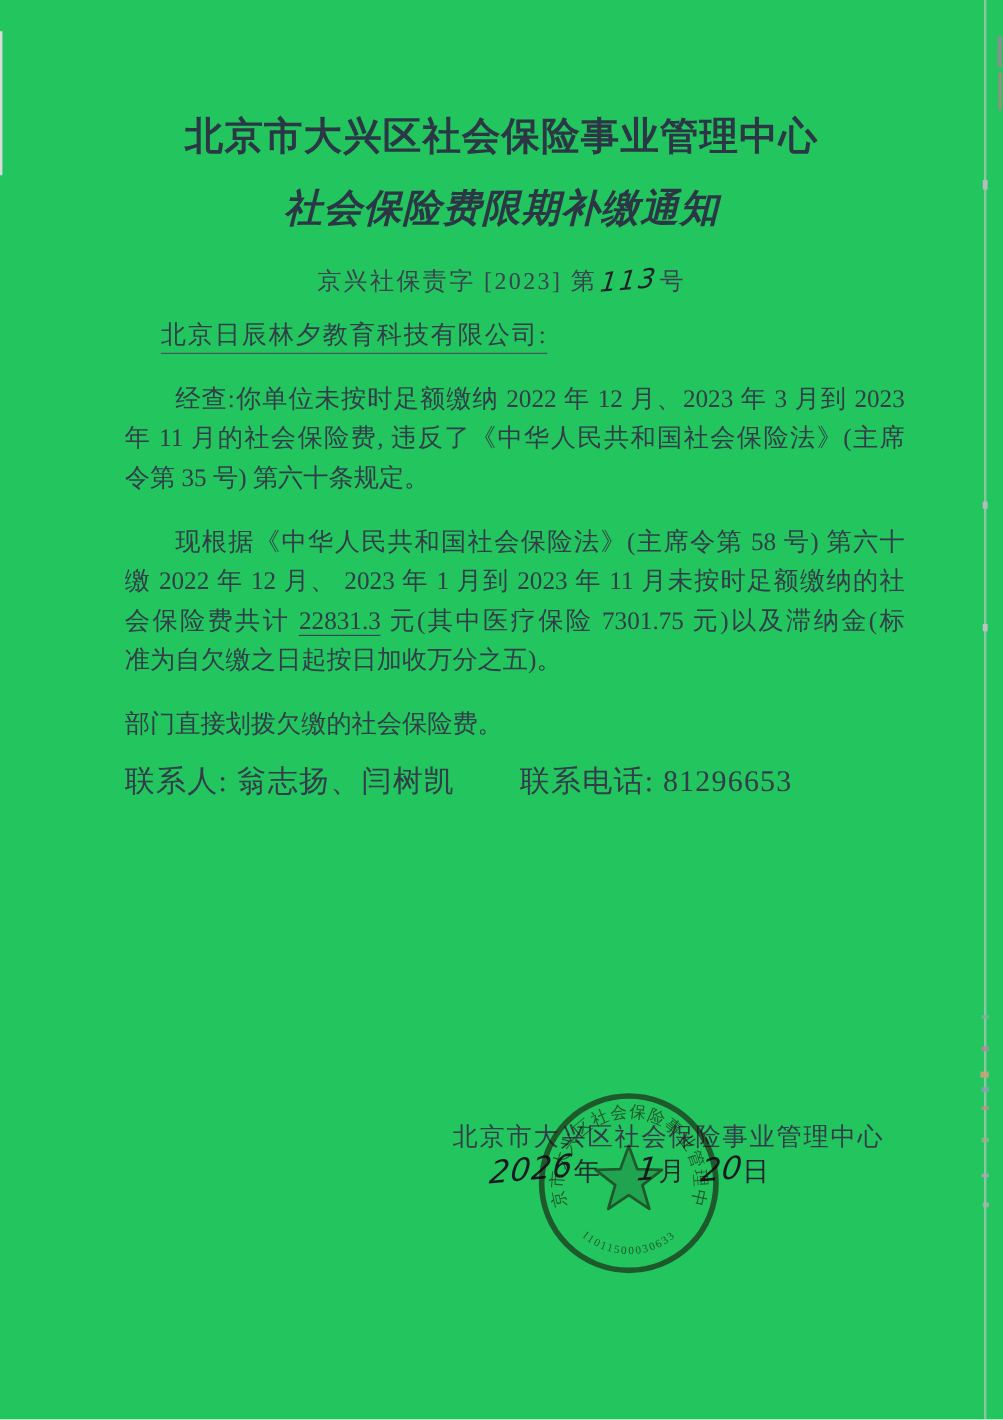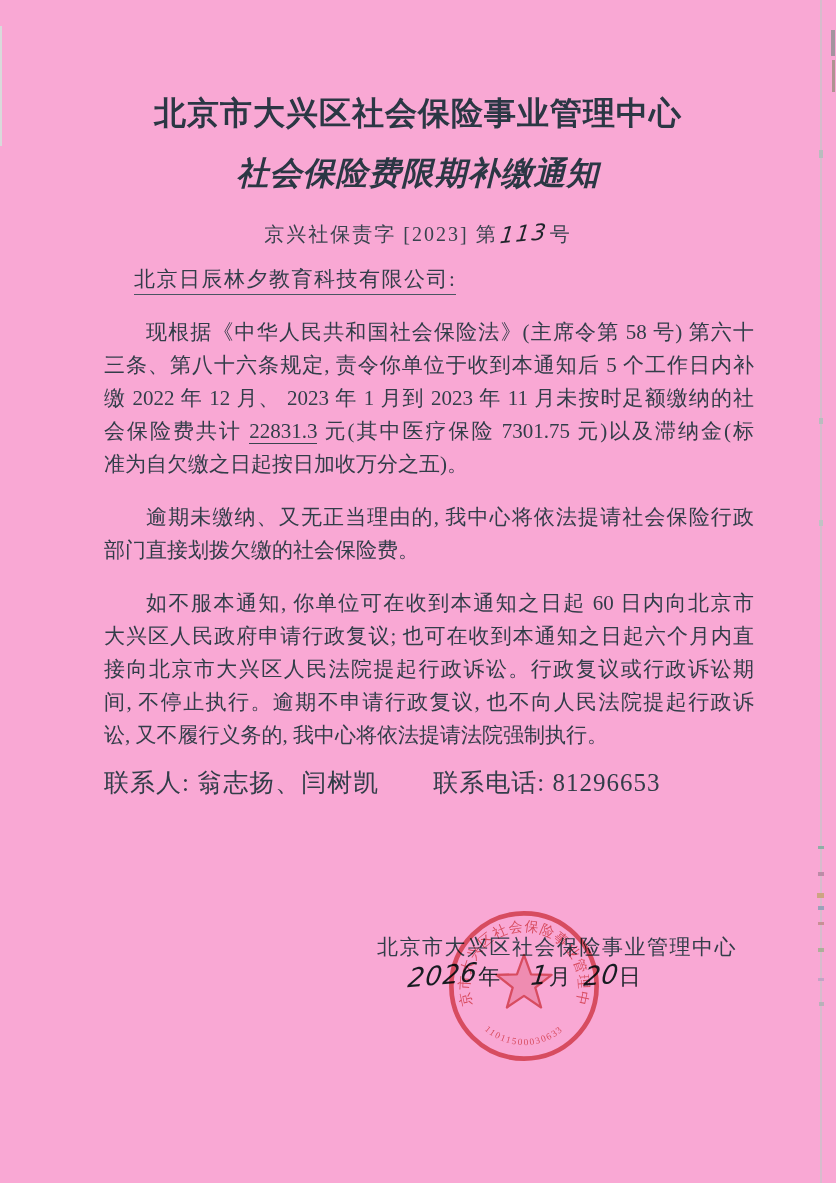--- a/index.html
+++ b/index.html
@@ -1,16 +1,16 @@
 <!DOCTYPE html>
 <html><head>
 <meta charset="utf-8">
 <style>
   html,body{margin:0;padding:0;background:#ffffff;}
-  .page{position:relative;width:836px;height:1183px;background:#f9a8d4;overflow:hidden;
+  .page{position:relative;width:836px;height:1183px;background:#22c55e;overflow:hidden;
         font-family:"Liberation Serif","DejaVu Serif",serif;color:#323d49;}
 
   .title{position:absolute;left:0;width:100%;text-align:center;
          font-family:"Liberation Sans","DejaVu Sans",sans-serif;
          font-weight:bold;font-size:32px;color:#2b3744;letter-spacing:1px;}
   .title-1{top:92px;}
   .title-2{top:152px;font-style:italic;}
 
   .ref-line{position:absolute;top:221px;left:0;width:100%;text-align:center;
             font-size:20px;letter-spacing:2px;color:#39434f;}
@@ -69,41 +69,37 @@
 
   <div class="title title-1">北京市大兴区社会保险事业管理中心</div>
   <div class="title title-2">社会保险费限期补缴通知</div>
 
   <div class="ref-line"><span>京兴社保责字 [2023] 第</span><span class="hand">113</span><span>号</span></div>
 
   <div class="recipient"><span class="uline-name">北京日辰林夕教育科技有限公司:</span></div>
 
   <div class="content">
 
+    <div class="para">
+      <div class="line jl indent">经查:你单位未按时足额缴纳 2022 年 12 月、2023 年 3 月到 2023</div>
+      <div class="line jl">年 11 月的社会保险费, 违反了《中华人民共和国社会保险法》(主席</div>
+      <div class="line">令第 35 号) 第六十条规定。</div>
+    </div>
 
     <div class="para">
       <div class="line jl indent">现根据《中华人民共和国社会保险法》(主席令第 58 号) 第六十</div>
-      <div class="line jl">三条、第八十六条规定, 责令你单位于收到本通知后 5 个工作日内补</div>
       <div class="line jl">缴 2022 年 12 月、 2023 年 1 月到 2023 年 11 月未按时足额缴纳的社</div>
       <div class="line jl"><span>会保险费共计 </span><span class="uline-amt">22831.3</span><span> 元(其中医疗保险 7301.75 元)以及滞纳金(标</span></div>
       <div class="line">准为自欠缴之日起按日加收万分之五)。</div>
     </div>
 
     <div class="para">
-      <div class="line jl indent">逾期未缴纳、又无正当理由的, 我中心将依法提请社会保险行政</div>
       <div class="line">部门直接划拨欠缴的社会保险费。</div>
     </div>
 
-    <div class="para">
-      <div class="line jl indent">如不服本通知, 你单位可在收到本通知之日起 60 日内向北京市</div>
-      <div class="line jl">大兴区人民政府申请行政复议; 也可在收到本通知之日起六个月内直</div>
-      <div class="line jl">接向北京市大兴区人民法院提起行政诉讼。行政复议或行政诉讼期</div>
-      <div class="line jl">间, 不停止执行。逾期不申请行政复议, 也不向人民法院提起行政诉</div>
-      <div class="line">讼, 又不履行义务的, 我中心将依法提请法院强制执行。</div>
-    </div>
 
     <div class="contact"><span>联系人: </span><span>翁志扬、闫树凯</span><span class="phone-part"><span>联系电话: </span><span>81296653</span></span></div>
   </div>
 
   <div class="signature">北京市大兴区社会保险事业管理中心</div>
 
   <div class="dateline"><span class="hand">2026</span><span>年</span><span class="hand dl-g1">1</span><span>月</span><span class="hand dl-g2">20</span><span>日</span></div>
 
   <svg class="seal" viewBox="0 0 160 160">
     <defs>

